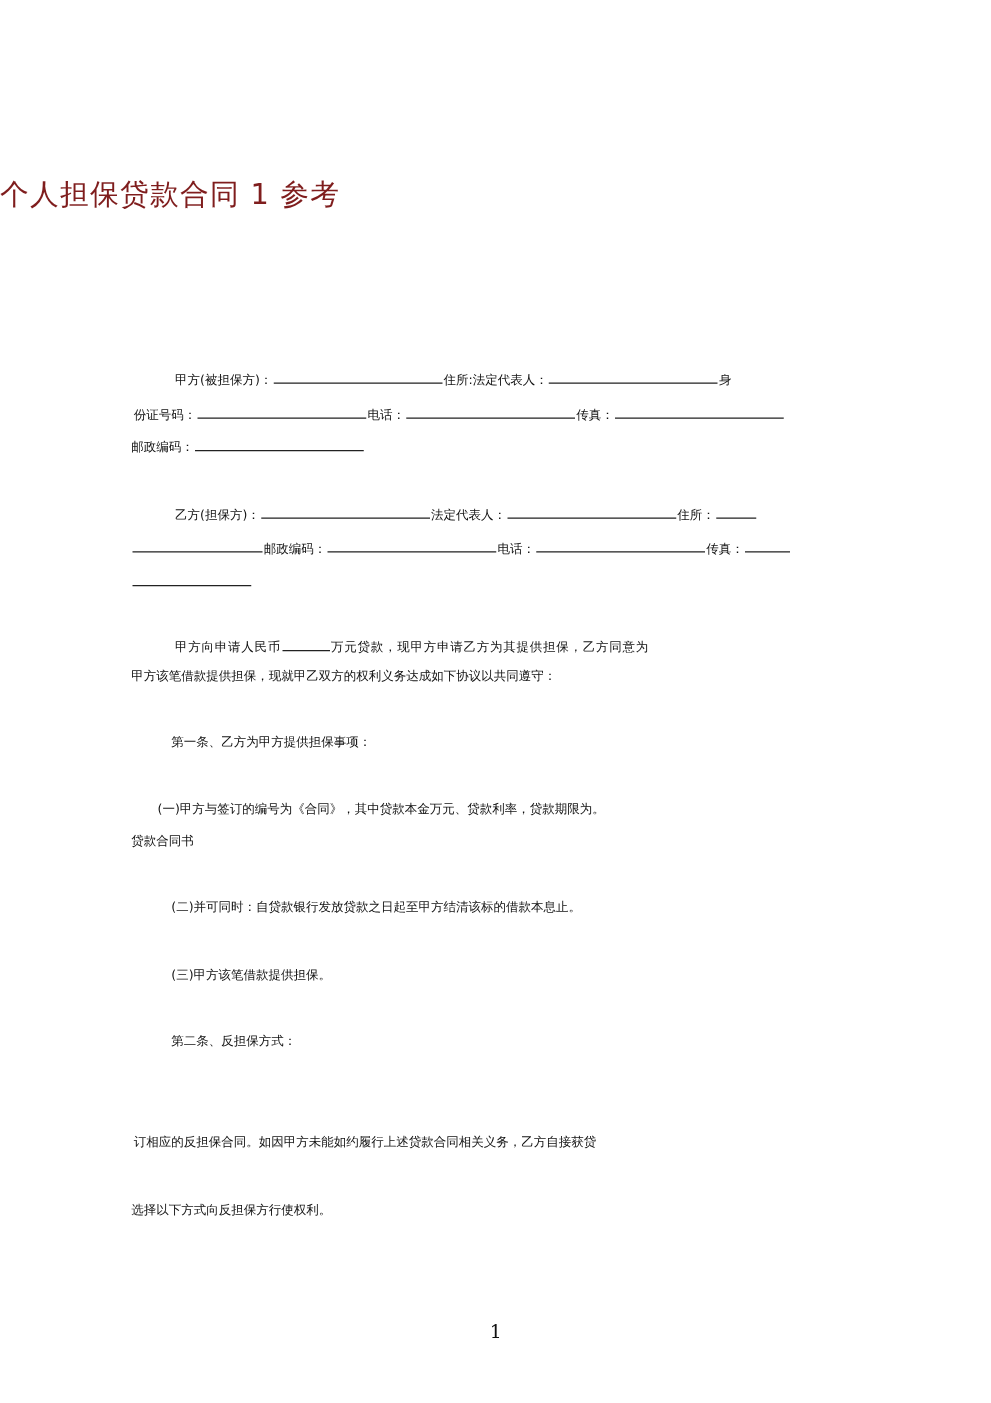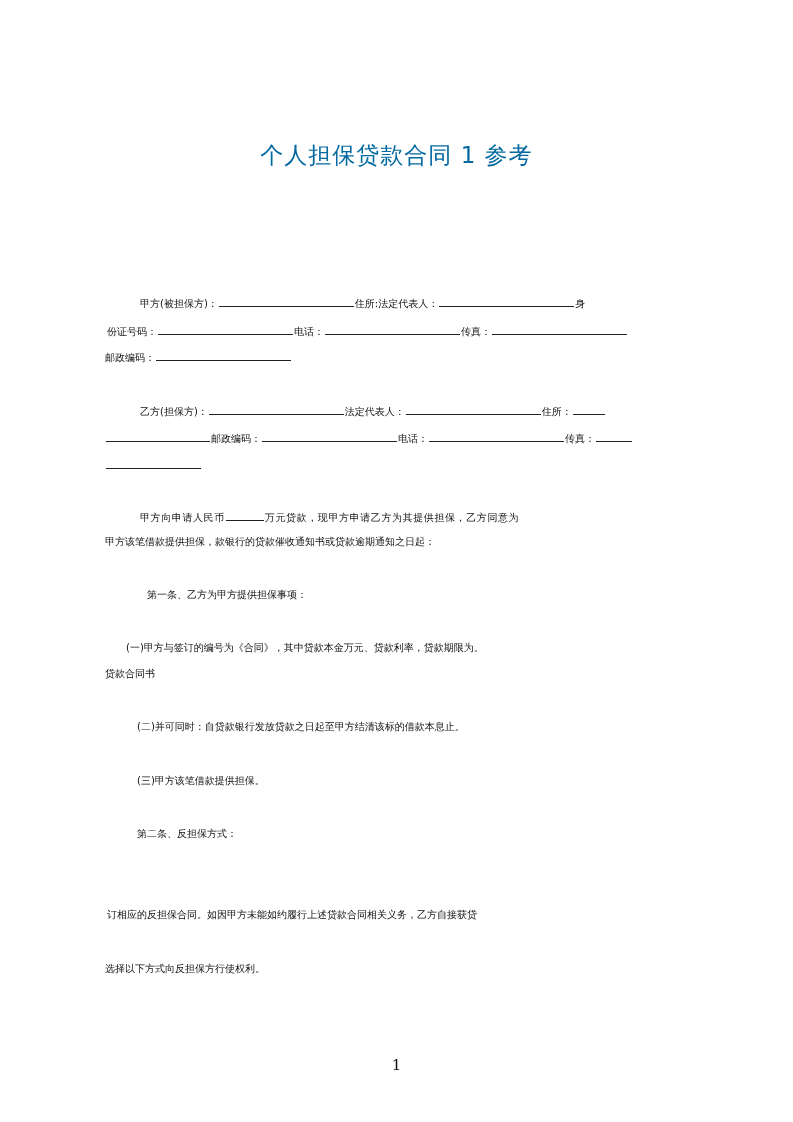--- a/index.html
+++ b/index.html
@@ -1,20 +1,20 @@
 <!DOCTYPE html>
 <html><head>
   <meta charset="utf-8">
   <style>
     html, body { margin: 0; padding: 0; background: #ffffff; }
     body { width: 793px; height: 1122px; position: relative; overflow: hidden;
            font-family: "DejaVu Sans", "Liberation Sans", sans-serif; color: #111; }
     .page { position: absolute; left: 0; top: 0; width: 793px; height: 1122px; background: #fff; }
-    .title { position: absolute; top: 140px; left: 0; width: 793px; text-align: center;
-             font-size: 23px; letter-spacing: 1px; color: #0369a1; }
+    .title { position: absolute; top: 140px; left: 0; width: 793px; 
+             font-size: 23px; letter-spacing: 1px; color: #7f1d1d; }
     .line { position: absolute; font-size: 10px; white-space: nowrap; color: #111; line-height: 18px; }
     .blank { display: inline-block; border-bottom: 1px solid #222; height: 14px; vertical-align: baseline; margin: 0 1px; }
     .page-number { position: absolute; top: 1056px; left: 0; width: 793px; text-align: center;
                    font-family: "DejaVu Serif", "Liberation Serif", serif; font-size: 15px; }
   </style>
 </head>
 <body>
 
 <div class="page">
 
@@ -36,23 +36,23 @@
   <div class="line" style="top:427px; left:105px;">
     <span class="blank" style="width:104px"></span><span>邮政编码：</span><span class="blank" style="width:135px"></span><span>电话：</span><span class="blank" style="width:135px"></span><span>传真：</span><span class="blank" style="width:36px"></span>
   </div>
   <div class="line" style="top:454px; left:105px;">
     <span class="blank" style="width:95px"></span>
   </div>
 
   <div class="line" style="top:506px; left:140px; letter-spacing:0.6px;">
     <span>甲方向申请人民币</span><span class="blank" style="width:38px"></span><span>万元贷款，现甲方申请乙方为其提供担保，乙方同意为</span>
   </div>
-  <div class="line" style="top:533px; left:105px;">甲方该笔借款提供担保，款银行的贷款催收通知书或贷款逾期通知之日起：</div>
+  <div class="line" style="top:533px; left:105px;">甲方该笔借款提供担保，现就甲乙双方的权利义务达成如下协议以共同遵守：</div>
 
-  <div class="line" style="top:586px; left:137px;margin-left:10px;">第一条、乙方为甲方提供担保事项：</div>
+  <div class="line" style="top:586px; left:137px;">第一条、乙方为甲方提供担保事项：</div>
   <div class="line" style="top:639px; left:126px;">(一)甲方与签订的编号为《合同》，其中贷款本金万元、贷款利率，贷款期限为。</div>
   <div class="line" style="top:665px; left:105px;">贷款合同书</div>
   <div class="line" style="top:718px; left:137px;">(二)并可同时：自贷款银行发放贷款之日起至甲方结清该标的借款本息止。</div>
   <div class="line" style="top:772px; left:137px;">(三)甲方该笔借款提供担保。</div>
 
   <div class="line" style="top:825px; left:137px;">第二条、反担保方式：</div>
   <div class="line" style="top:906px; left:107px;">订相应的反担保合同。如因甲方未能如约履行上述贷款合同相关义务，乙方自接获贷</div>
   <div class="line" style="top:960px; left:105px;">选择以下方式向反担保方行使权利。</div>
 
   <div class="page-number">1</div>

